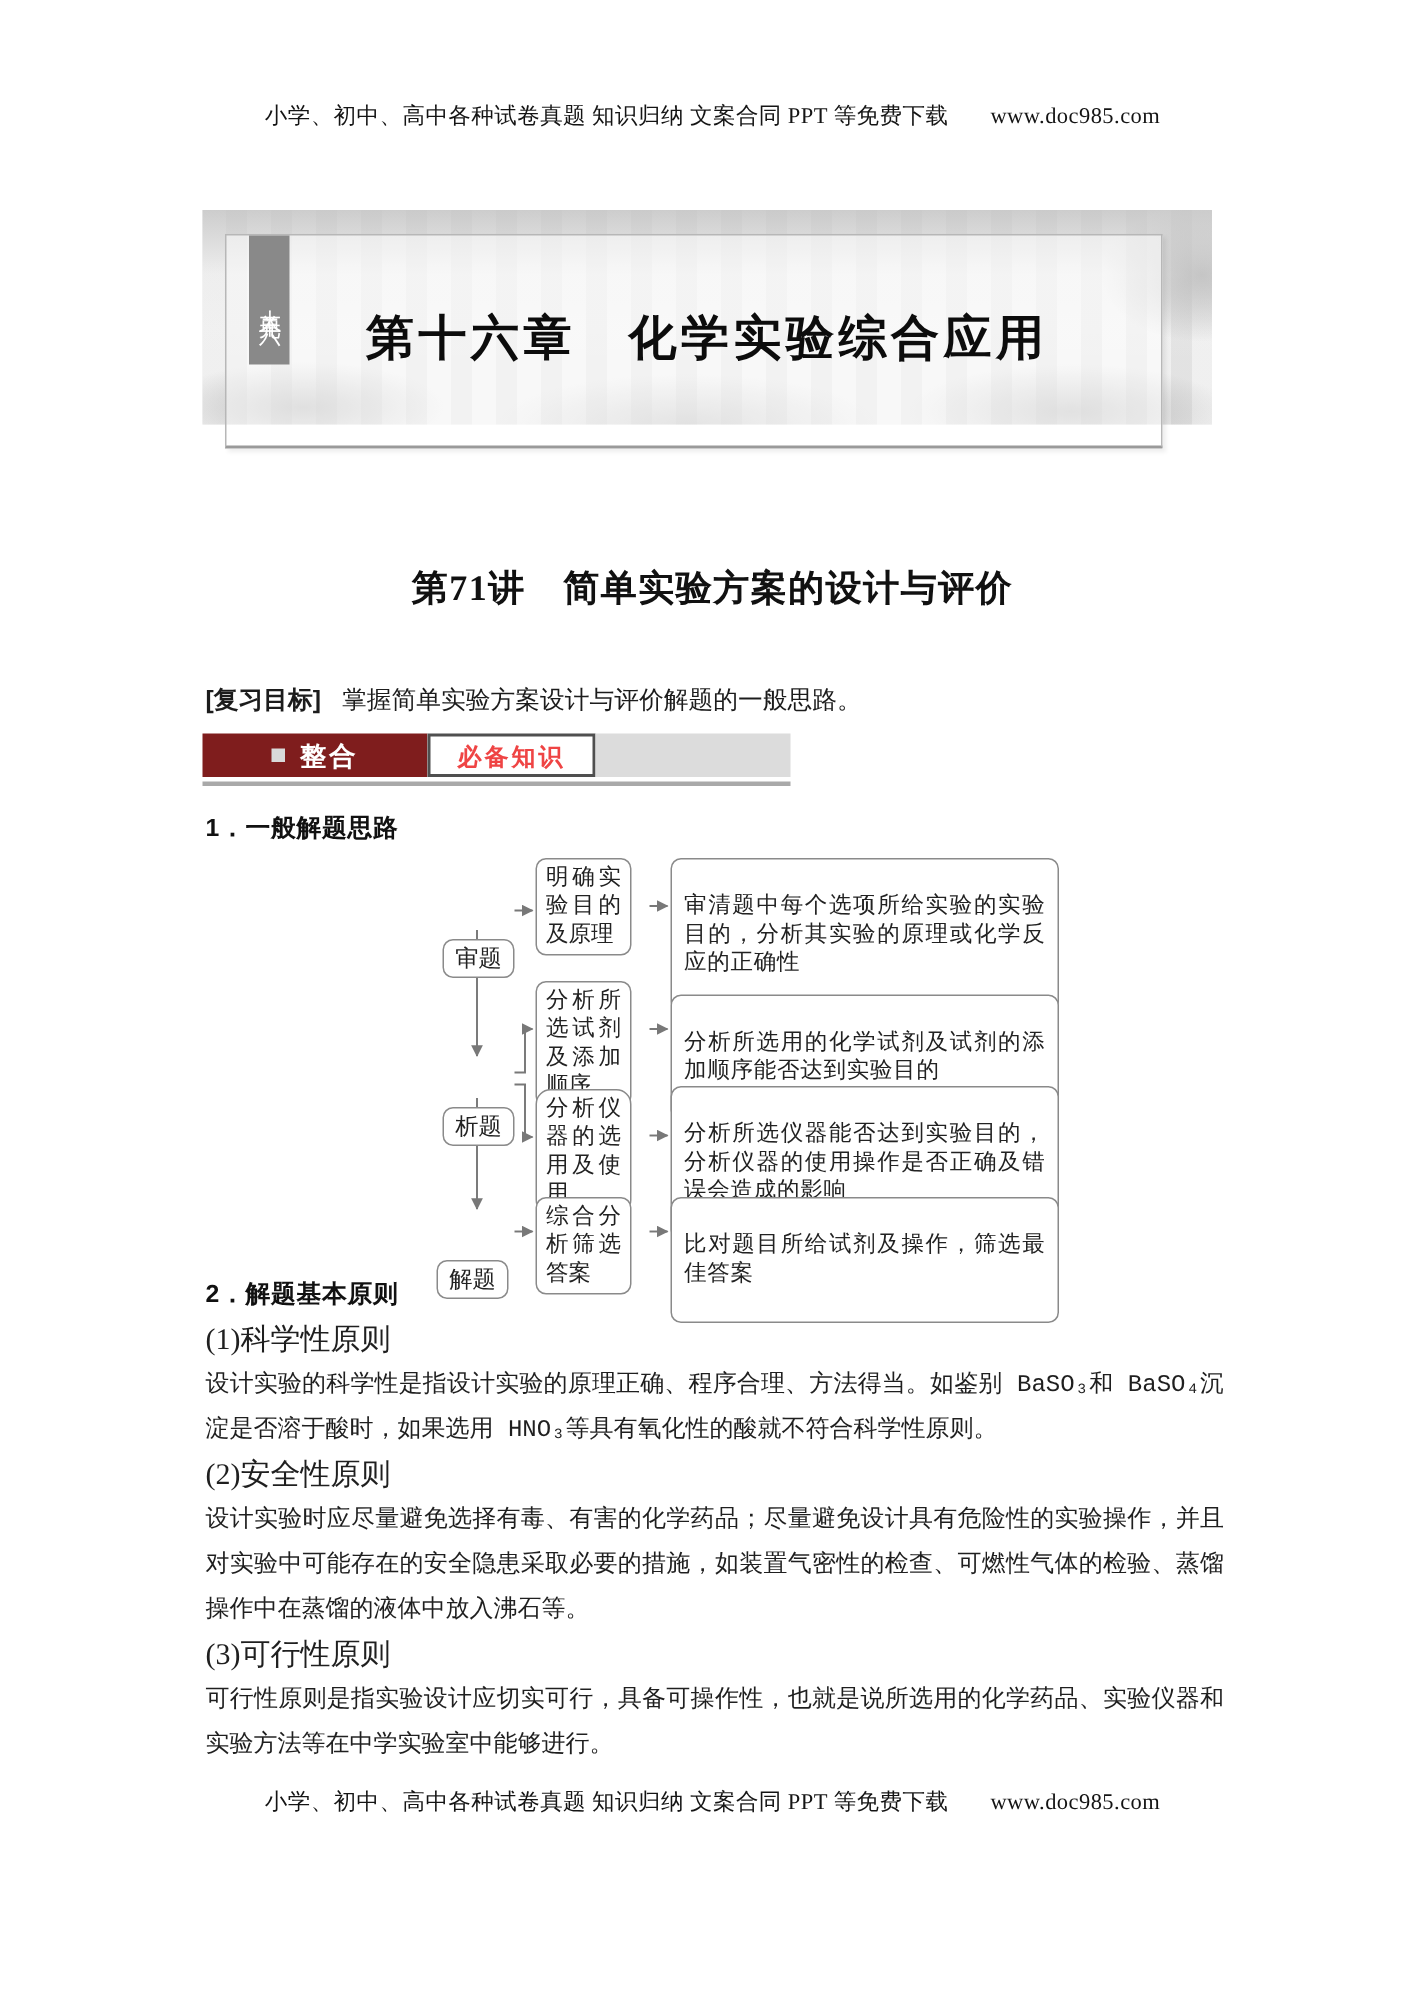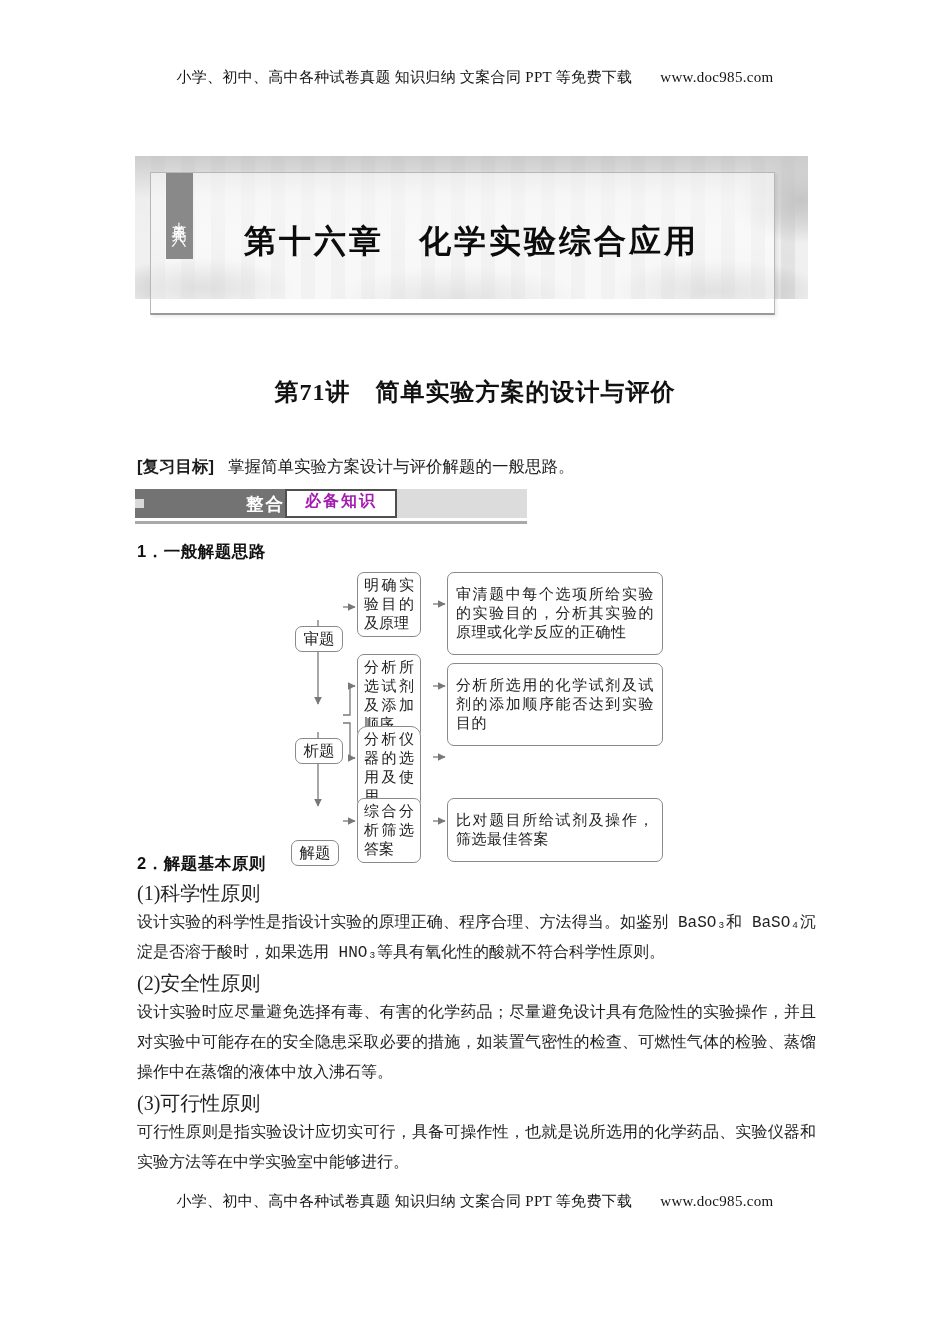--- a/index.html
+++ b/index.html
@@ -13,21 +13,21 @@
   
   .promo-line{
     position:absolute;left:0;width:100%;text-align:center;
     font-size:15px;color:#141414;letter-spacing:.3px;white-space:nowrap;
   }
   .promo-line .url{margin-left:28px;}
   #page-header{top:68px;}
   #page-footer{top:1192px;}
 
   
-  .banner{position:absolute;left:135px;top:140px;width:673px;height:187px;margin-top:16px;}
+  .banner{position:absolute;left:135px;top:140px;width:673px;height:187px;}
   .banner-photo{
     position:absolute;left:0;top:0;width:673px;height:143px;
     background-color:#e3e3e3;
     background-image:
       linear-gradient(180deg,rgba(196,196,196,.8) 0%,rgba(235,235,235,.35) 30%,rgba(248,248,248,.1) 55%,rgba(222,222,222,.0) 70%),
       radial-gradient(130px 42px at 10% 92%,rgba(150,150,150,.6),rgba(150,150,150,0) 72%),
       radial-gradient(180px 48px at 48% 100%,rgba(158,158,158,.55),rgba(158,158,158,0) 70%),
       radial-gradient(150px 44px at 86% 94%,rgba(140,140,140,.5),rgba(140,140,140,0) 72%),
       radial-gradient(90px 60px at 99% 30%,rgba(150,150,150,.7),rgba(150,150,150,0) 75%),
       repeating-linear-gradient(90deg,rgba(255,255,255,.45) 0 16px,rgba(226,226,226,.45) 16px 30px);
@@ -56,50 +56,50 @@
     font-weight:bold;font-size:24px;letter-spacing:1px;color:#111;
   }
 
   
   .review{position:absolute;left:137px;top:456px;font-size:16.5px;color:#1c1c1c;}
   .review .lbl{font-weight:bold;font-family:"Liberation Sans","DejaVu Sans",sans-serif;margin-right:14px;}
 
   
   .tabbar{position:absolute;left:135px;top:489px;height:29px;display:flex;}
   .tab-active{
-    width:150px;background:#737373;color:#fff;
-    display:flex;align-items:center;justify-content:space-between;
+    width:150px;background:#7f1d1d;color:#fff;
+    display:flex;align-items:center;justify-content:center;
     font-weight:bold;font-size:17.5px;letter-spacing:2px;
   }
   .tab-active .sq{width:9px;height:9px;background:#d9d9d9;margin-right:10px;}
   .tab-secondary{
     width:112px;background:#ffffff;border:2px solid #4f4f4f;box-sizing:border-box;
-    display:flex;align-items:flex-start;justify-content:center;
-    font-weight:bold;font-size:16px;color:#a21caf;letter-spacing:2px;
+    display:flex;align-items:flex-end;justify-content:center;
+    font-weight:bold;font-size:16px;color:#ef4444;letter-spacing:2px;
   }
   .tab-strip{width:130px;background:#dcdcdc;}
   .tab-underline{position:absolute;left:135px;top:521px;width:392px;height:3px;background:#a9a9a9;}
 
   
   .h-sec{
     position:absolute;left:137px;font-weight:bold;font-size:16.5px;color:#111;
     font-family:"Liberation Sans","DejaVu Sans",sans-serif;letter-spacing:.5px;text-align:right;
   }
   #s1-heading{top:541px;}
 
   
   .flow{position:absolute;left:287px;top:566px;width:380px;height:284px;}
   .flow svg{position:absolute;left:0;top:0;}
   .fbox{
     position:absolute;background:#fff;border:1px solid #8a8a8a;border-radius:7px;
     box-sizing:border-box;color:#222;
   }
   .fstage{width:48px;height:26px;font-size:15.5px;display:flex;align-items:center;justify-content:center;margin-top:32px;}
   .fmid{left:70px;width:64px;padding:3px 6px;font-size:15px;line-height:19px;text-align:justify;}
-  .fright{left:160px;width:216px;padding:12px 8px;font-size:15px;line-height:19px;text-align:justify;letter-spacing:.5px;}
+  .fright{left:160px;width:259px;padding:22px 8px;font-size:15px;line-height:19px;text-align:justify;letter-spacing:.5px;}
 
   
   .principles{position:absolute;left:137px;top:848px;width:679px;}
   .principles .h-sec2{
     font-weight:bold;font-size:16.5px;color:#111;letter-spacing:.5px;
     font-family:"Liberation Sans","DejaVu Sans",sans-serif;line-height:30px;
   }
   .principles .sub{font-size:20px;line-height:30px;color:#1f1f1f;}
   .principles .para{font-size:16px;line-height:30px;text-align:justify;color:#1f1f1f;font-family:Liberation Mono, monospace;}
 </style>
@@ -162,20 +162,21 @@
   <div class="fbox fstage" style="left:8px;top:140px;">析题</div>
   <div class="fbox fstage" style="left:4px;top:242px;">解题</div>
 
   <div class="fbox fmid" style="top:6px;">明确实验目的及原理</div>
   <div class="fbox fmid" style="top:88px;">分析所选试剂及添加顺序</div>
   <div class="fbox fmid" style="top:160px;border-radius:10px;">分析仪器的选用及使用</div>
   <div class="fbox fmid" style="top:232px;">综合分析筛选答案</div>
 
   <div class="fbox fright" style="top:6px;">审清题中每个选项所给实验的实验目的，分析其实验的原理或化学反应的正确性</div>
   <div class="fbox fright" style="top:97px;">分析所选用的化学试剂及试剂的添加顺序能否达到实验目的</div>
+  <div class="fbox fright" style="top:158px;">分析所选仪器能否达到实验目的，分析仪器的使用操作是否正确及错误会造成的影响</div>
   <div class="fbox fright" style="top:232px;">比对题目所给试剂及操作，筛选最佳答案</div>
 </div>
 
 <div class="principles">
   <div class="h-sec2">2．解题基本原则</div>
 
   <div class="sub">(1)科学性原则</div>
   <div class="para">设计实验的科学性是指设计实验的原理正确、程序合理、方法得当。如鉴别 BaSO₃和 BaSO₄沉淀是否溶于酸时，如果选用 HNO₃等具有氧化性的酸就不符合科学性原则。</div>
 
   <div class="sub">(2)安全性原则</div>

